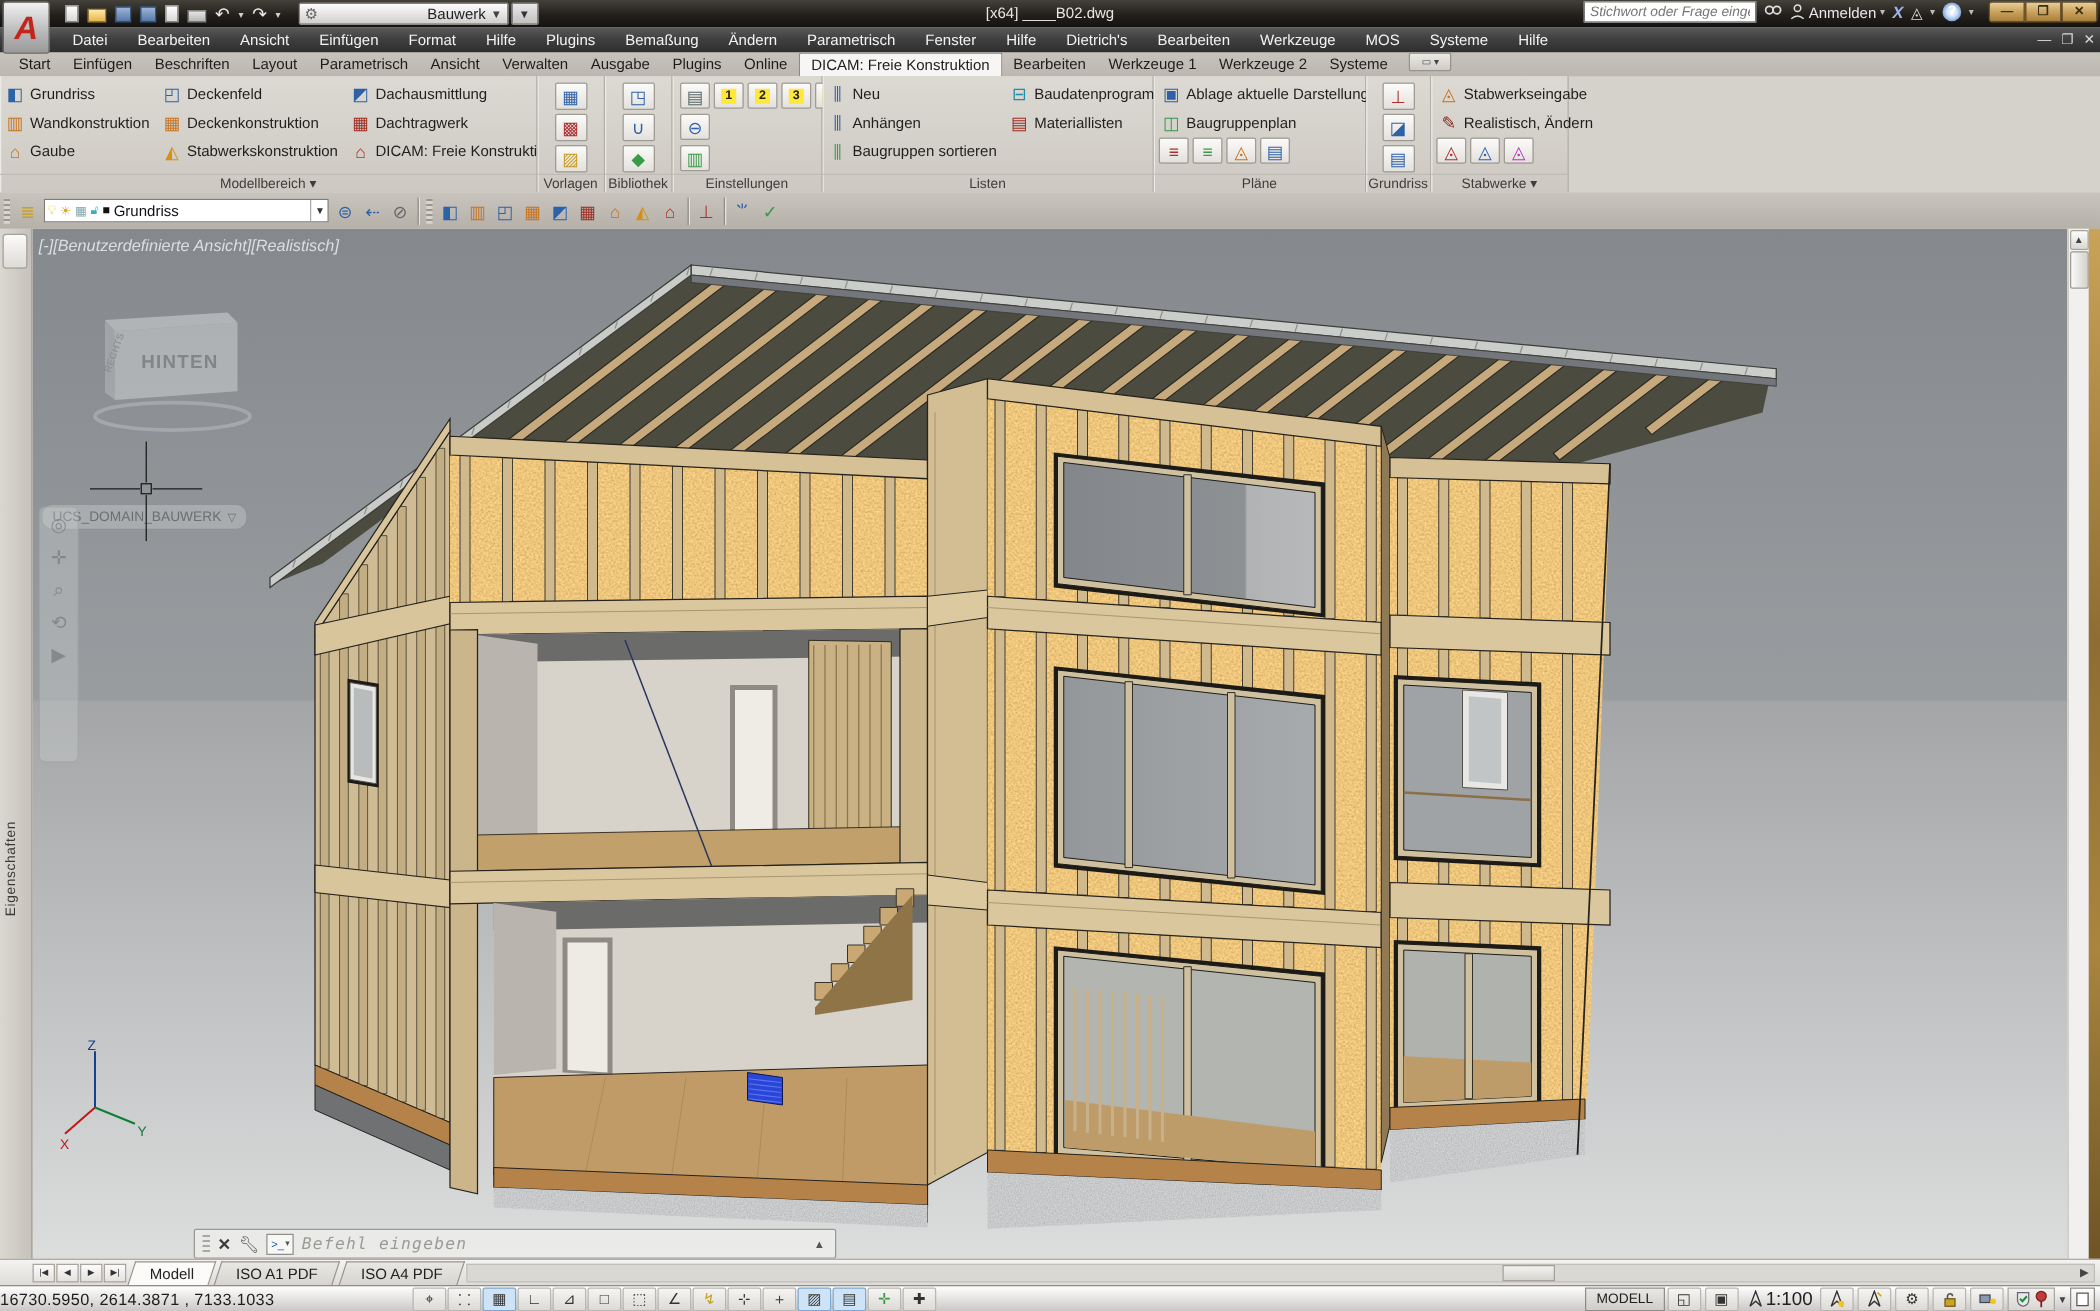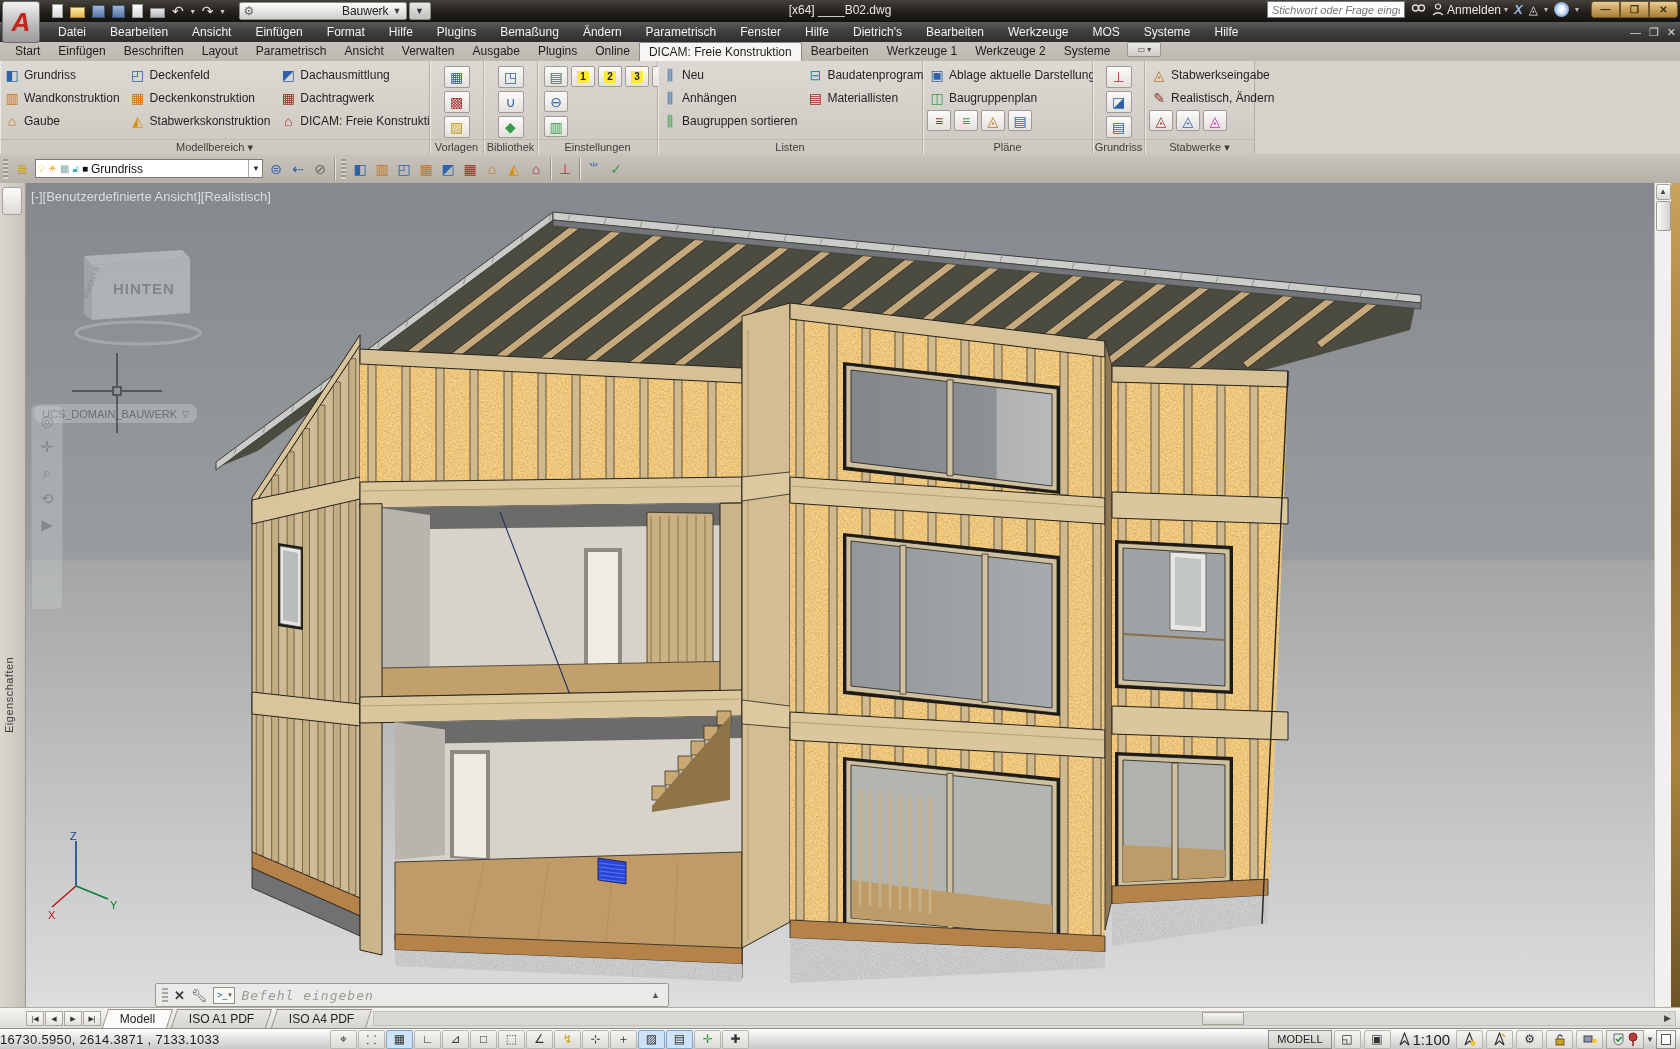--- a/index.html
+++ b/index.html
@@ -68,21 +68,21 @@
 .main{position:absolute;left:0;top:183px;width:1680px;height:824px;}
 .leftstrip{position:absolute;left:0;top:0;width:26px;height:824px;background:linear-gradient(90deg,#dad7d1,#c6c2bb);border-right:1px solid #9c9890;}
 .propname{position:absolute;left:3px;top:390px;width:18px;height:160px;writing-mode:vertical-rl;transform:rotate(180deg);font-size:11px;color:#3c3935;letter-spacing:.5px;}
 .palette-top{position:absolute;left:2px;top:4px;width:20px;height:28px;background:linear-gradient(#fbfbfa,#dddbd6);border:1px solid #a5a19a;border-radius:3px;}
 .viewport{position:absolute;left:26px;top:0;width:1628px;height:824px;overflow:hidden;}
 .vscroll{position:absolute;right:9px;top:0;width:17px;height:824px;background:#f1f0ee;border-left:1px solid #c5c2bc;}
 .vs-up{width:15px;height:16px;margin:1px auto;background:linear-gradient(#fdfdfc,#dad8d3);border:1px solid #a7a49d;border-radius:2px;color:#444;font-size:8px;text-align:center;line-height:14px;}
 .vs-thumb{width:15px;height:30px;margin:0 auto;background:linear-gradient(90deg,#fbfaf9,#d4d1cb);border:1px solid #9d9a93;border-radius:2px;}
 .amberedge{position:absolute;right:0;top:0;width:9px;height:824px;background:linear-gradient(#c9a359,#8f6c33 40%,#a9853f 70%,#6e5426);}
 
-.vlabel{position:absolute;left:5px;top:6px;color:#dcdedf;font-size:13px;}
+.vlabel{position:absolute;left:5px;top:6px;color:#dcdedf;font-size:13px;font-style:italic;}
 .ucschip{position:absolute;left:7px;top:180px;height:21px;padding:0 8px;border-radius:9px;background:rgba(175,178,180,.8);border:1px solid #909396;color:#6c6f72;font-size:11px;display:flex;align-items:center;gap:5px;margin-top:40px;}
 .navbar{position:absolute;left:5px;top:222px;width:32px;height:205px;border-radius:5px;background:rgba(205,208,210,.35);border:1px solid rgba(150,153,156,.5);}
 .nb-ic{width:22px;height:22px;margin:4px auto 0;color:rgba(120,124,128,.75);font-size:15px;text-align:center;line-height:22px;}
 .cmdbar{position:absolute;left:129px;top:800px;width:514px;height:24px;background:rgba(236,236,233,.92);border:1px solid #9a9a95;border-radius:2px;display:flex;align-items:center;gap:6px;padding:0 6px;}
 .cmd-grip{width:6px;height:14px;background:repeating-linear-gradient(#a8a8a4 0 2px,transparent 2px 4px);}
 .cmd-x{color:#3c3c3c;font-size:13px;font-weight:bold;}
 .cmd-wrench{color:#555;font-size:13px;}
 .cmd-prompt{width:22px;height:17px;background:#f7f7f6;border:1px solid #8f8f8a;font-size:9px;color:#2255aa;display:flex;align-items:center;justify-content:center;gap:1px;}
 .cmd-text{font-family:"DejaVu Sans Mono",monospace;font-style:italic;font-size:13px;color:#9a9a96;flex:1;letter-spacing:1px;}
 .cmd-up{color:#555;font-size:9px;margin-right:2px;}

